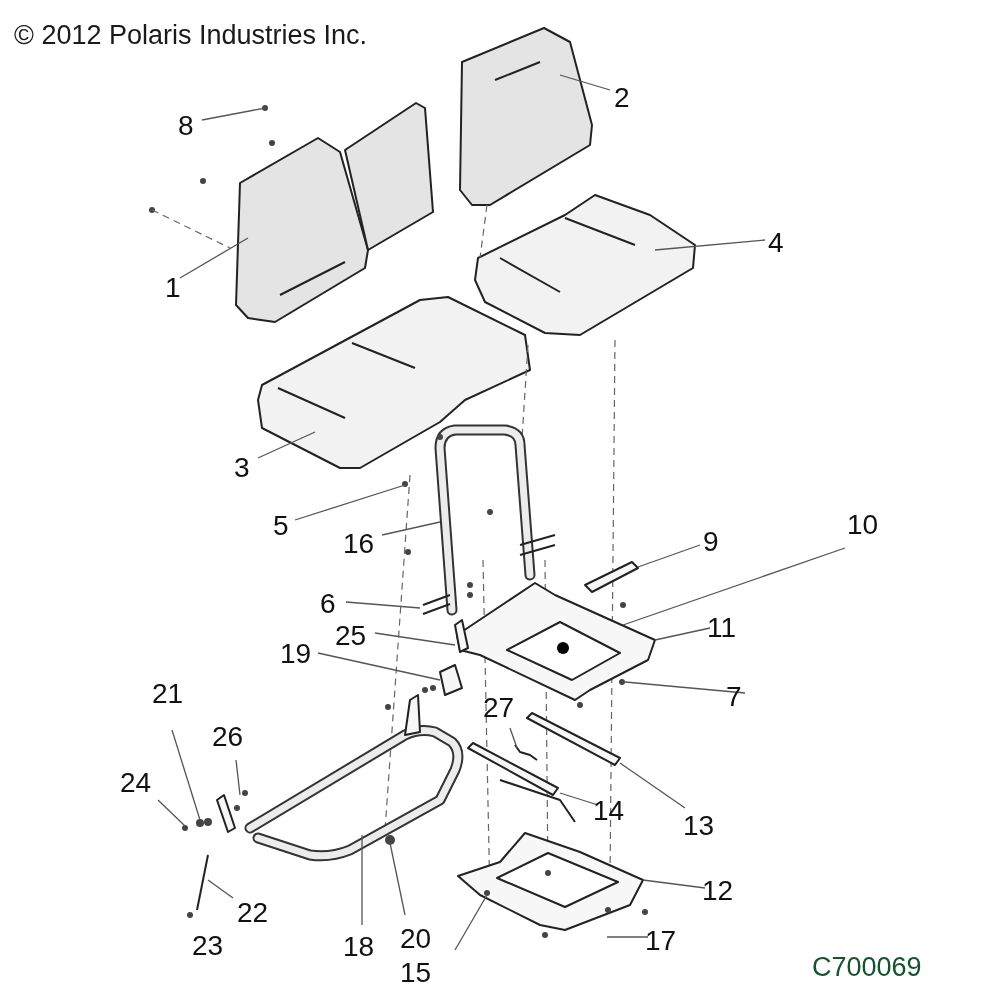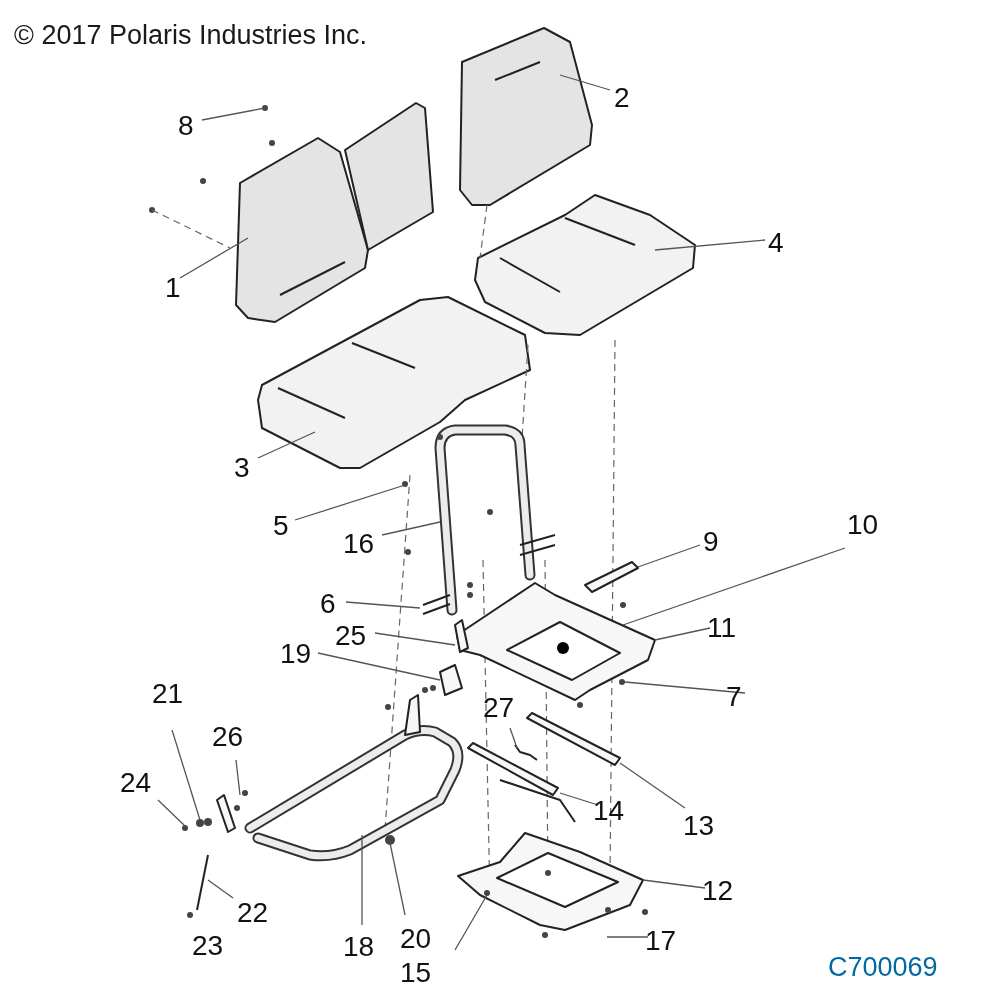--- a/index.html
+++ b/index.html
@@ -1,34 +1,34 @@
 <!DOCTYPE html>
 <html><head>
 <meta charset="utf-8">
 <style>
   html, body { margin: 0; padding: 0; background: #ffffff; }
   body { width: 1000px; height: 1000px; position: relative; overflow: hidden; font-family: "Liberation Sans", sans-serif; }
   .copyright { position: absolute; left: 14px; top: 20px; font-size: 27px; color: #1a1a1a; white-space: nowrap; }
-  .figcode { position: absolute; left: 812px; top: 952px; font-size: 27px; color: #0369a1; margin-left: 16px; }
+  .figcode { position: absolute; left: 812px; top: 952px; font-size: 27px; color: #14532d; }
   svg.diagram { position: absolute; left: 0; top: 0; width: 1000px; height: 1000px; }
   .callout { font-family: "Liberation Sans", sans-serif; font-size: 28px; fill: #111; }
   .leader { stroke: #555; stroke-width: 1.3; fill: none; }
   .dash { stroke: #666; stroke-width: 1.2; stroke-dasharray: 7 5; fill: none; }
   .part { stroke: #222; stroke-width: 2; stroke-linejoin: round; }
   .cushion { fill: #f2f2f2; }
   .back { fill: #e4e4e4; }
   .metal { fill: #f7f7f7; }
   .tube { stroke: #333; stroke-width: 11; fill: none; stroke-linecap: round; stroke-linejoin: round; }
   .tube-in { stroke: #ececec; stroke-width: 7; fill: none; stroke-linecap: round; stroke-linejoin: round; }
   .hw { fill: #444; }
 </style>
 </head>
 <body>
 
-<div class="copyright">© 2017 Polaris Industries Inc.</div>
+<div class="copyright">© 2012 Polaris Industries Inc.</div>
 
 <svg class="diagram" viewBox="0 0 1000 1000">
 
   <g>
     <path class="part back" d="M240,183 L318,138 L340,152 L368,250 L365,268 L275,322 L248,318 L236,305 Z"></path>
     <path class="part back" d="M345,150 L416,103 L425,108 L433,212 L368,250 Z"></path>
     <line class="part" x1="280" y1="295" x2="345" y2="262"></line>
     <circle class="hw" cx="152" cy="210" r="3"></circle>
     <circle class="hw" cx="203" cy="181" r="3"></circle>
     <circle class="hw" cx="272" cy="143" r="3"></circle>

